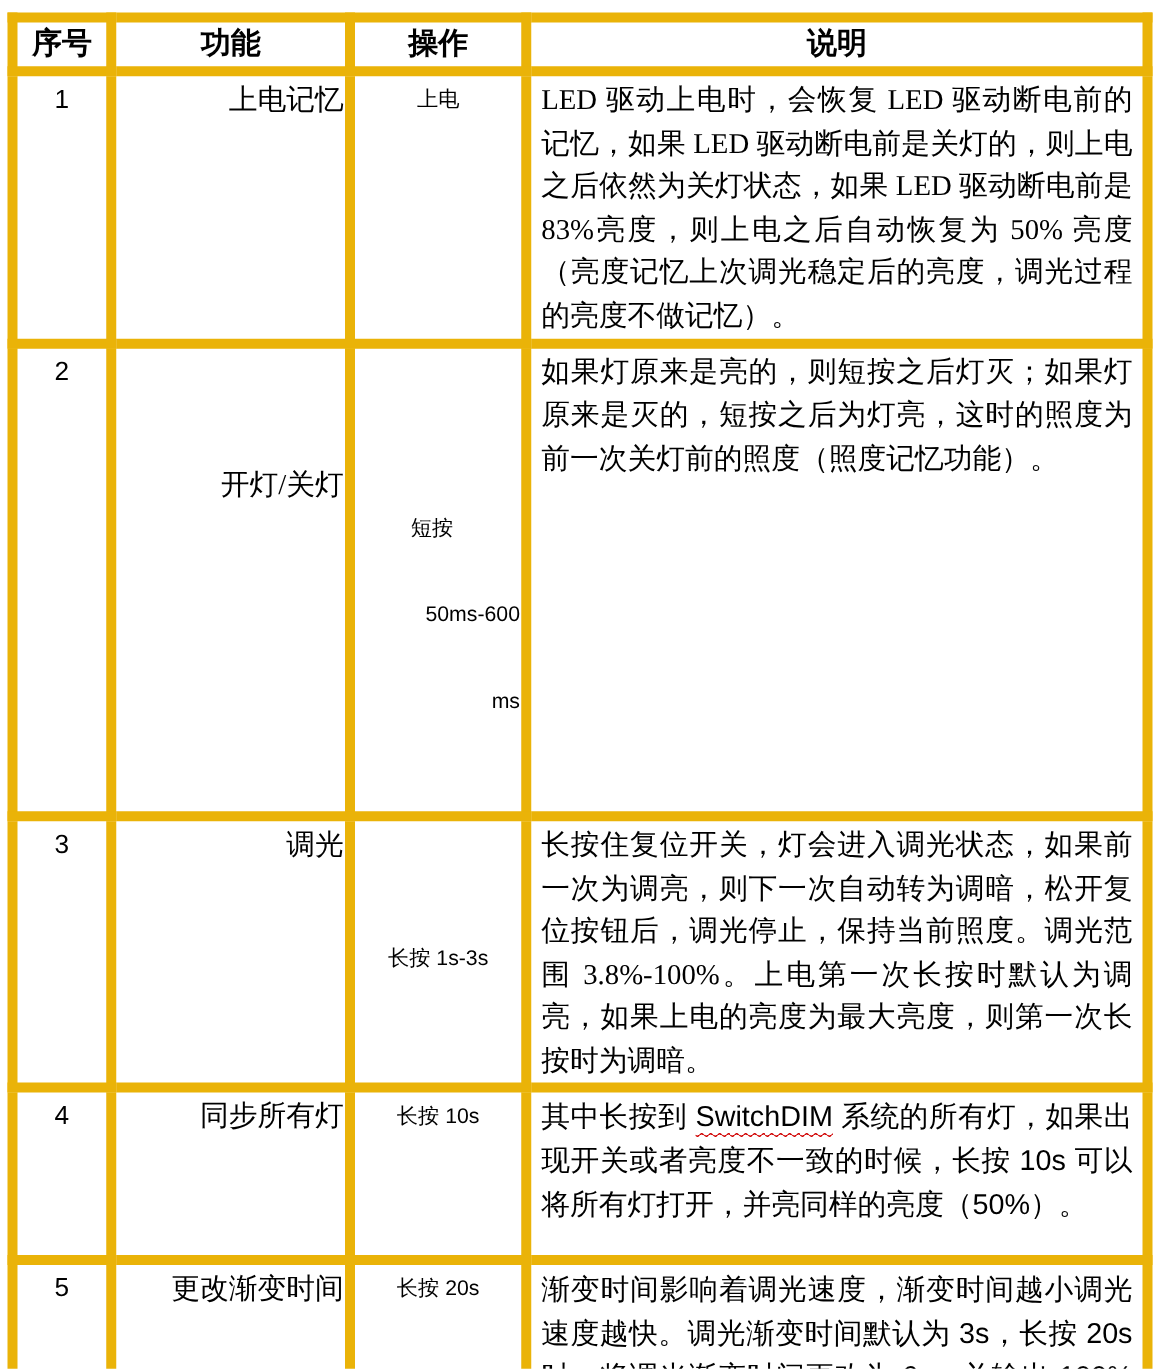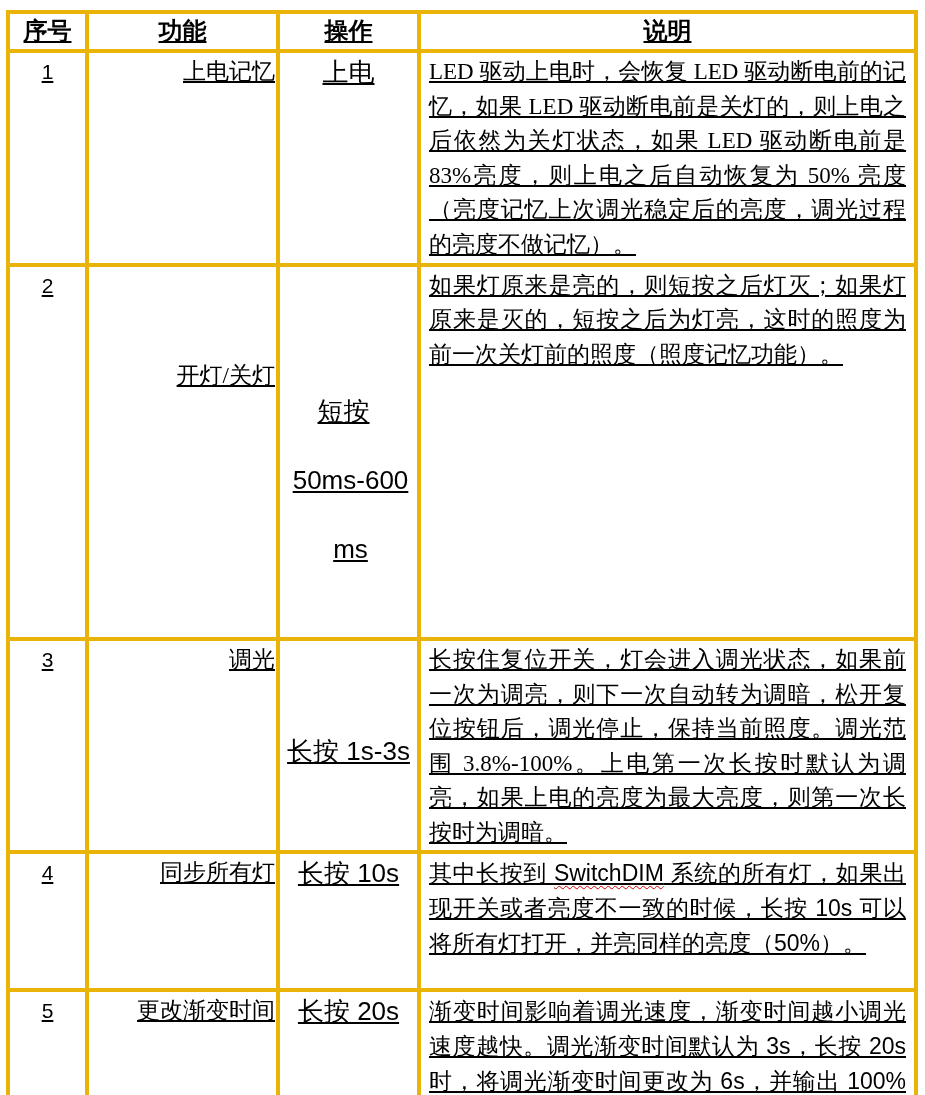--- a/index.html
+++ b/index.html
@@ -7,48 +7,48 @@
     width:925px;height:1095px;background:#ffffff;color:#000;
     font-family:"Liberation Serif","DejaVu Serif",serif;
     overflow:hidden;
   }
   .page{width:925px;height:1095px;position:relative;}
   table.spec{
     border-collapse:collapse;table-layout:fixed;
     margin:10px 0 0 6px;width:908px;
   }
   table.spec td,table.spec th{
-    border:4px solid #eab308;vertical-align:top;overflow:hidden;text-decoration:underline;
+    border:8px solid #eab308;vertical-align:top;overflow:hidden;
   }
   th.hdr{
     font-size:24px;font-weight:bold;text-align:center;
     height:33px;line-height:33px;padding:1px 0;
     font-family:"Liberation Serif","DejaVu Serif",serif;
   }
   td.no{
     text-align:center;font-size:21px;line-height:34.6px;padding-top:2px;
     font-family:"Liberation Sans","DejaVu Sans",sans-serif;
   }
   td.func{
     text-align:right;font-size:23px;line-height:34.6px;padding-top:2px;
     white-space:pre-line;
   }
   td.op{
-    text-align:center;font-size:26px;line-height:34.6px;padding-top:2px;
+    text-align:center;font-size:17px;line-height:34.6px;padding-top:2px;
     white-space:pre-line;
     font-family:"Liberation Sans","DejaVu Sans",sans-serif;
   }
   td.desc{
     text-align:justify;text-justify:inter-ideograph;
     font-size:23px;line-height:34.6px;padding:2px 8px 0 8px;
   }
   td.desc.sans-latin{font-family:"Liberation Sans","DejaVu Sans",sans-serif;}
   .down1{margin-top:56px;}
   .op-line-right{text-align:center;padding-right:10px;}
-  .op-line-left{text-align:center;padding-left:4px;}
+  .op-line-left{text-align:right;padding-left:4px;}
   .wavy{
     text-decoration:underline;
     text-decoration-style:wavy;
     text-decoration-color:#d00000;
     text-decoration-thickness:1px;
     text-underline-offset:4px;
   }
   tr.hrow{height:37px;}
   tr.r1{height:208px;}
   tr.r2{height:141px;}

